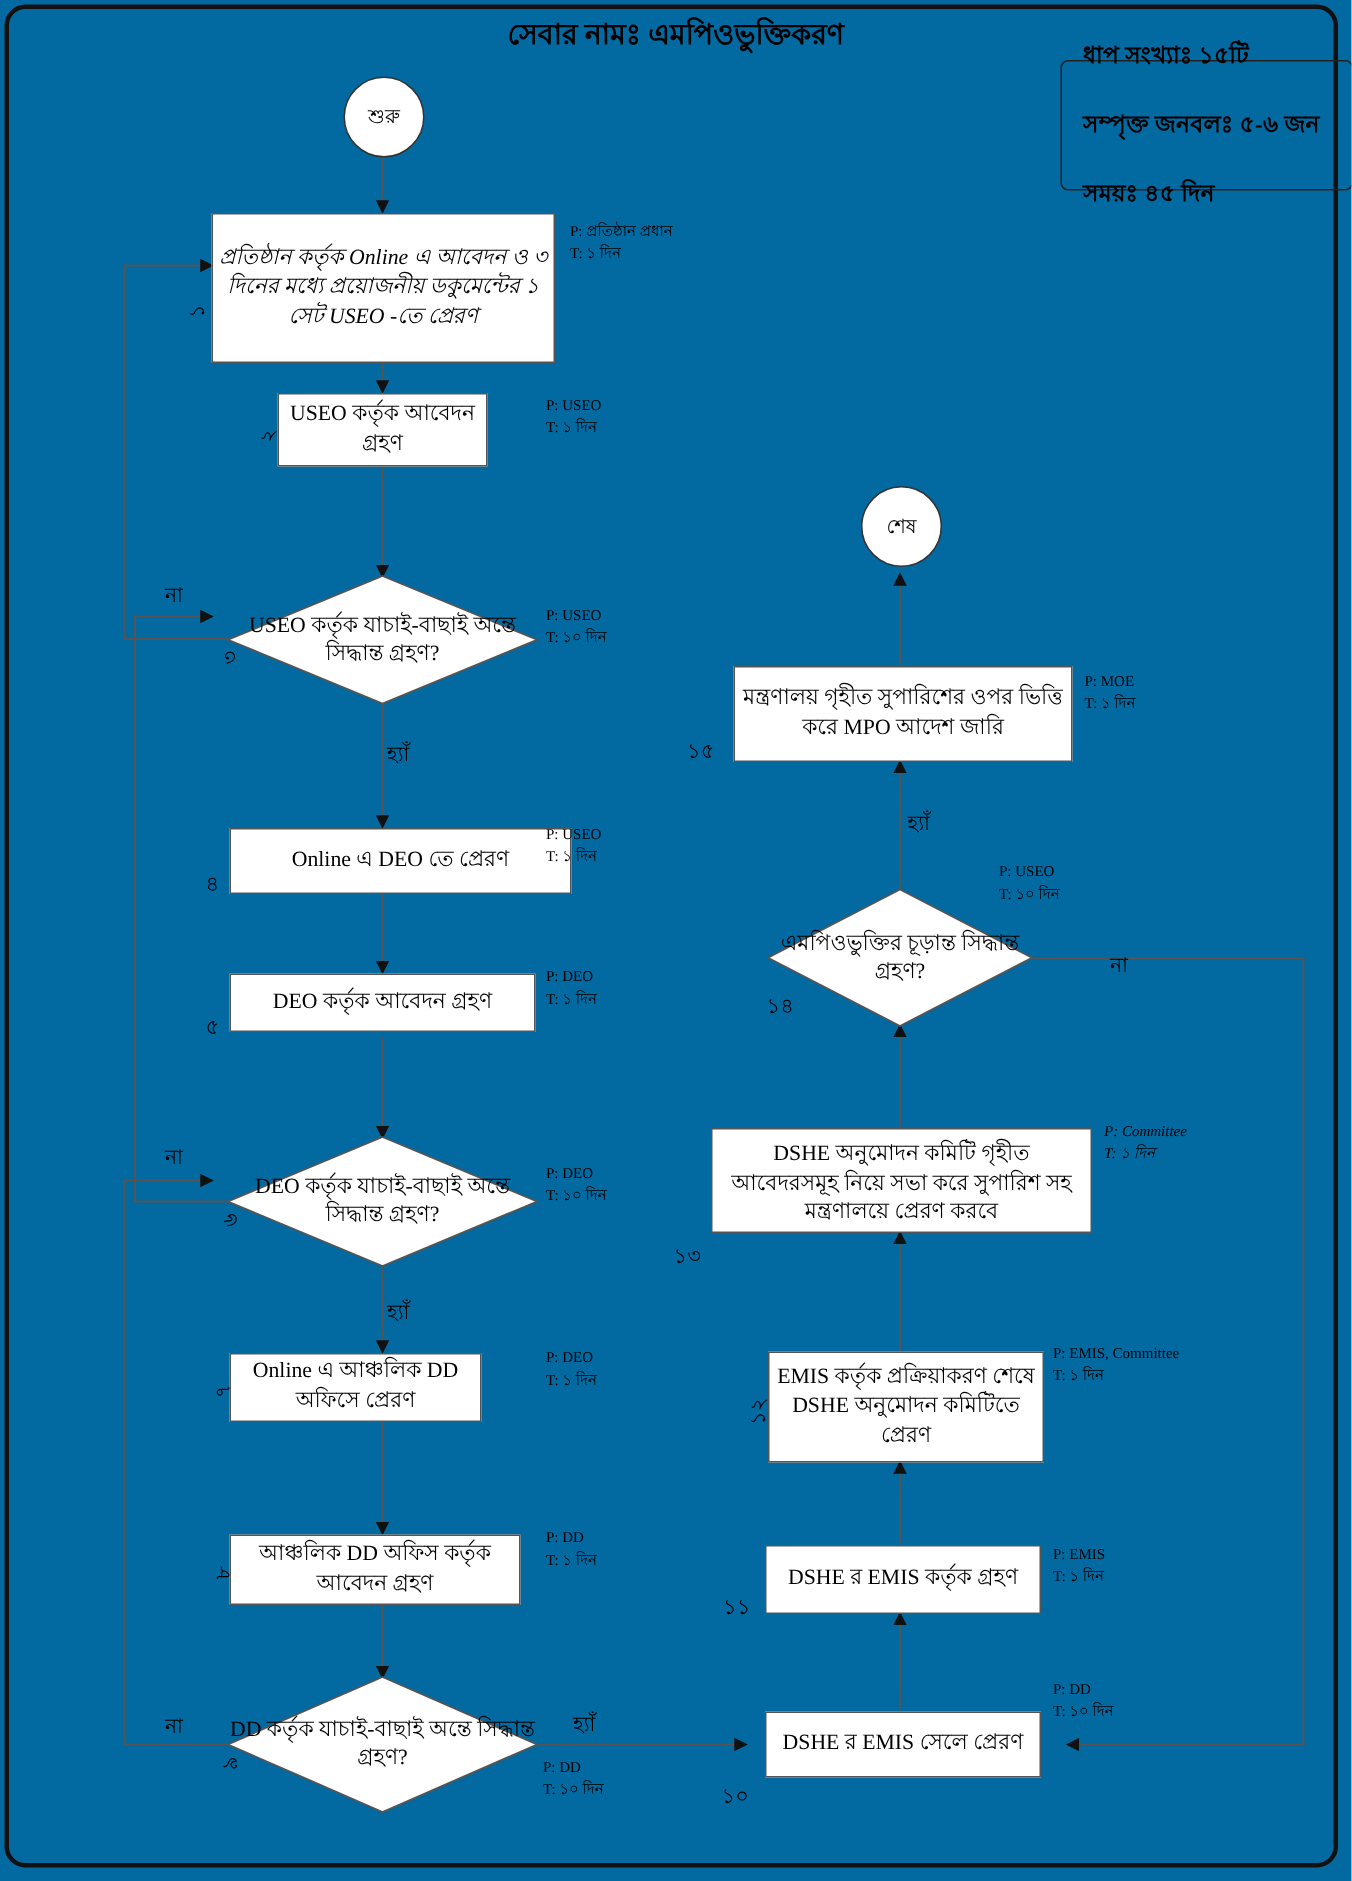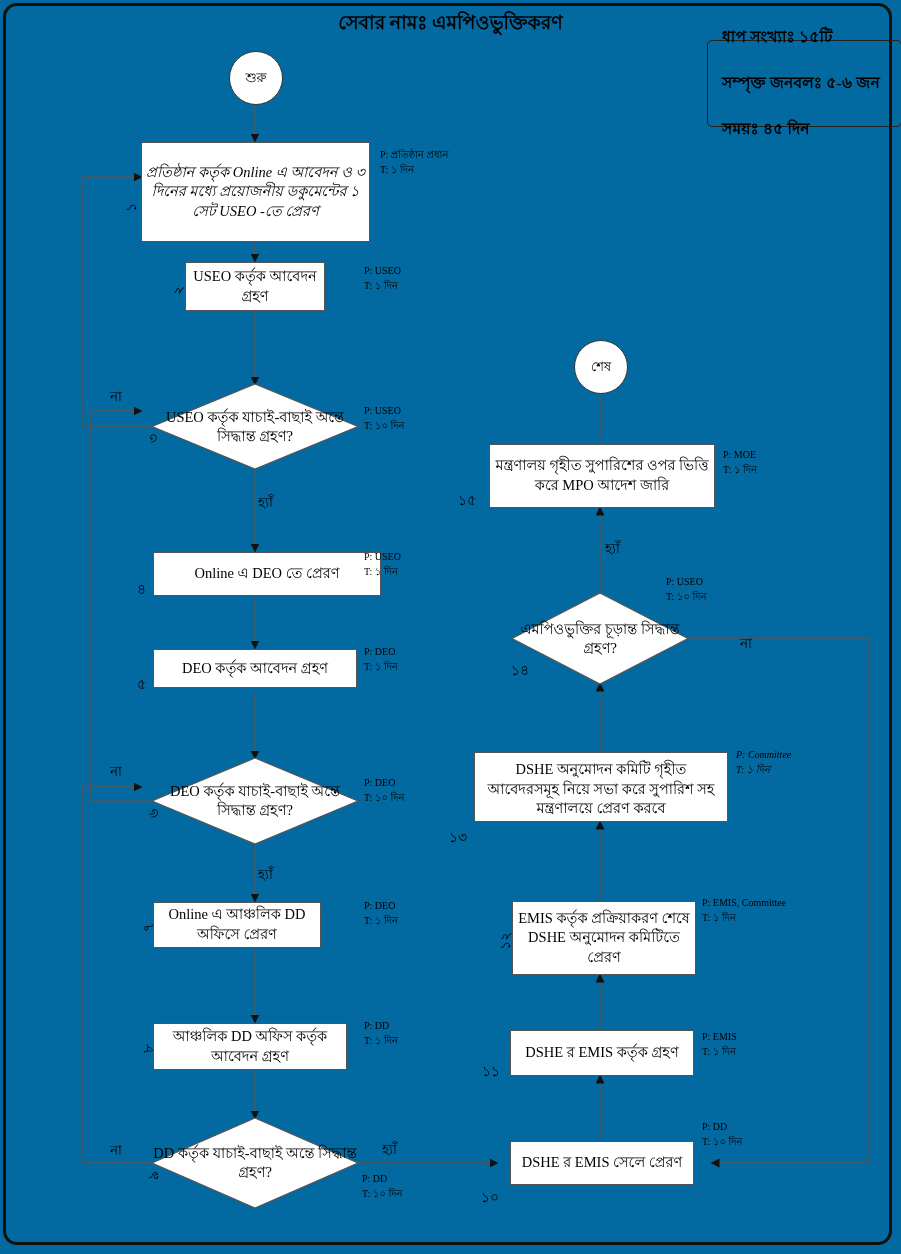--- a/index.html
+++ b/index.html
@@ -93,21 +93,21 @@
 
       <path d="M152,1163 L83,1163 L83,787 L141,787" marker-end="url(#ah)"></path>
 
       <path d="M688,639 L869,639 L869,1163 L712,1163" marker-end="url(#ah)"></path>
     </g>
   </svg>
 
   <div class="term" style="left:229px;top:51px;width:52px;height:52px;">
     <span>শুরু</span>
   </div>
-  <div class="term" style="left:574px;top:340px;width:52px;height:52px;">
+  <div class="term" style="left:574px;top:324px;width:52px;height:52px;">
     <span>শেষ</span>
   </div>
 
   <div class="proc" style="left:141px;top:142px;width:229px;height:100px;font-style:italic;">
     <span>প্রতিষ্ঠান কর্তৃক Online এ আবেদন ও ৩ দিনের মধ্যে প্রয়োজনীয় ডকুমেন্টের ১ সেট USEO -তে প্রেরণ</span>
   </div>
   <div class="pt" style="left:380px;top:148px;">
     <div>P: প্রতিষ্ঠান প্রধান</div>
     <div>T: ১ দিন</div>
   </div>

